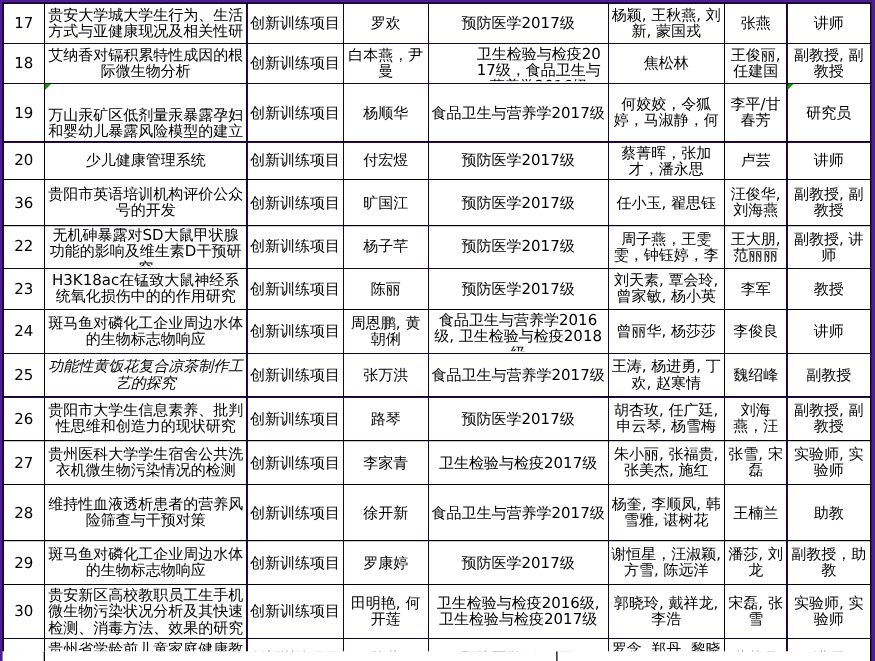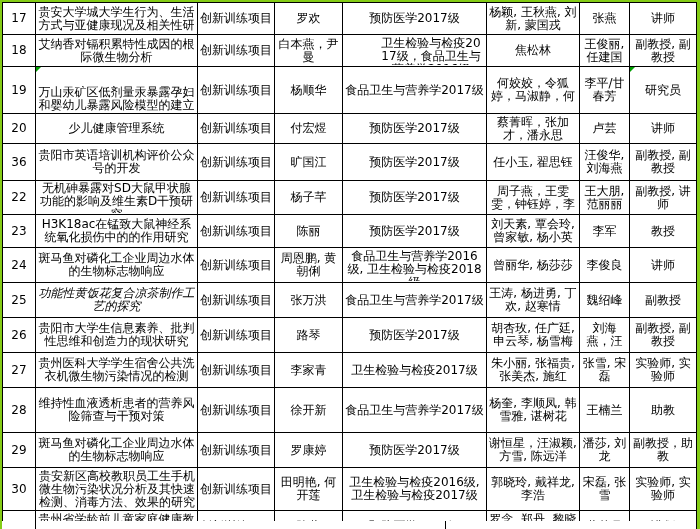--- a/index.html
+++ b/index.html
@@ -1,21 +1,21 @@
 <!DOCTYPE html>
 <html><head>
 <meta charset="utf-8">
 <style>
   html,body{margin:0;padding:0;}
   body{
     width:700px;height:529px;overflow:hidden;
     font-family:"DejaVu Sans","Liberation Sans",sans-serif;
     background:#d4d0c8;
   }
-  .screen{position:relative;width:700px;height:529px;background:#84cc16;overflow:hidden;}
+  .screen{position:relative;width:700px;height:529px;background:#4c1d95;overflow:hidden;}
   table.grid{
     position:absolute;top:2px;left:2px;
     border-collapse:collapse;table-layout:fixed;width:694px;
   }
   table.grid td{
     position:relative;
     border:1px solid #000;
     background:#fff;
     padding:1px 2px;
     text-align:center;vertical-align:middle;
@@ -389,21 +389,21 @@
           </td>
           <td>
             <div class="cellin" style="max-height: 31px;">副教授，助教</div>
           </td>
         </tr>
         <tr style="height: 43px;">
           <td>
             <div class="cellin" style="max-height: 39px;">30</div>
           </td>
           <td>
-            <div class="cellin" style="max-height: 39px; text-align: right;">贵安新区高校教职员工生手机微生物污染状况分析及其快速检测、消毒方法、效果的研究</div>
+            <div class="cellin" style="max-height: 39px;">贵安新区高校教职员工生手机微生物污染状况分析及其快速检测、消毒方法、效果的研究</div>
           </td>
           <td>
             <div class="cellin" style="max-height: 39px;">创新训练项目</div>
           </td>
           <td>
             <div class="cellin" style="max-height: 39px;">田明艳, 何开莲</div>
           </td>
           <td>
             <div class="cellin" style="max-height: 39px;">卫生检验与检疫2016级, 卫生检验与检疫2017级</div>
           </td>

